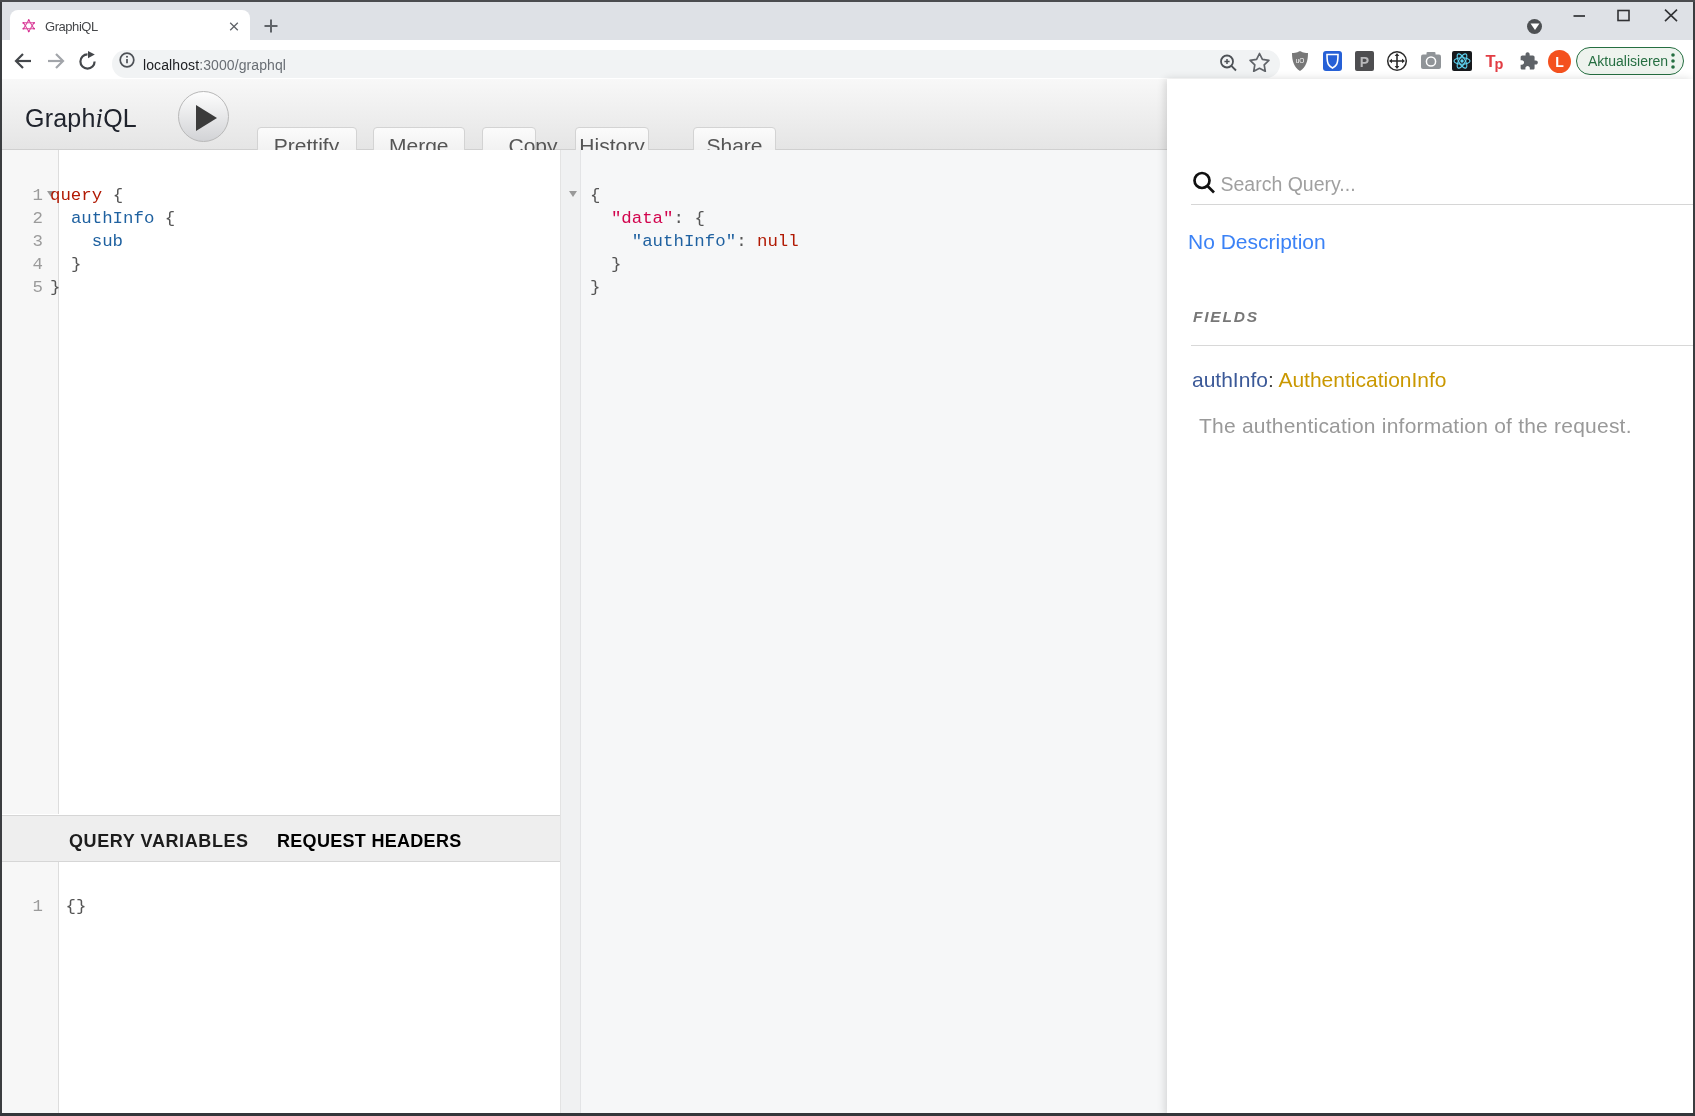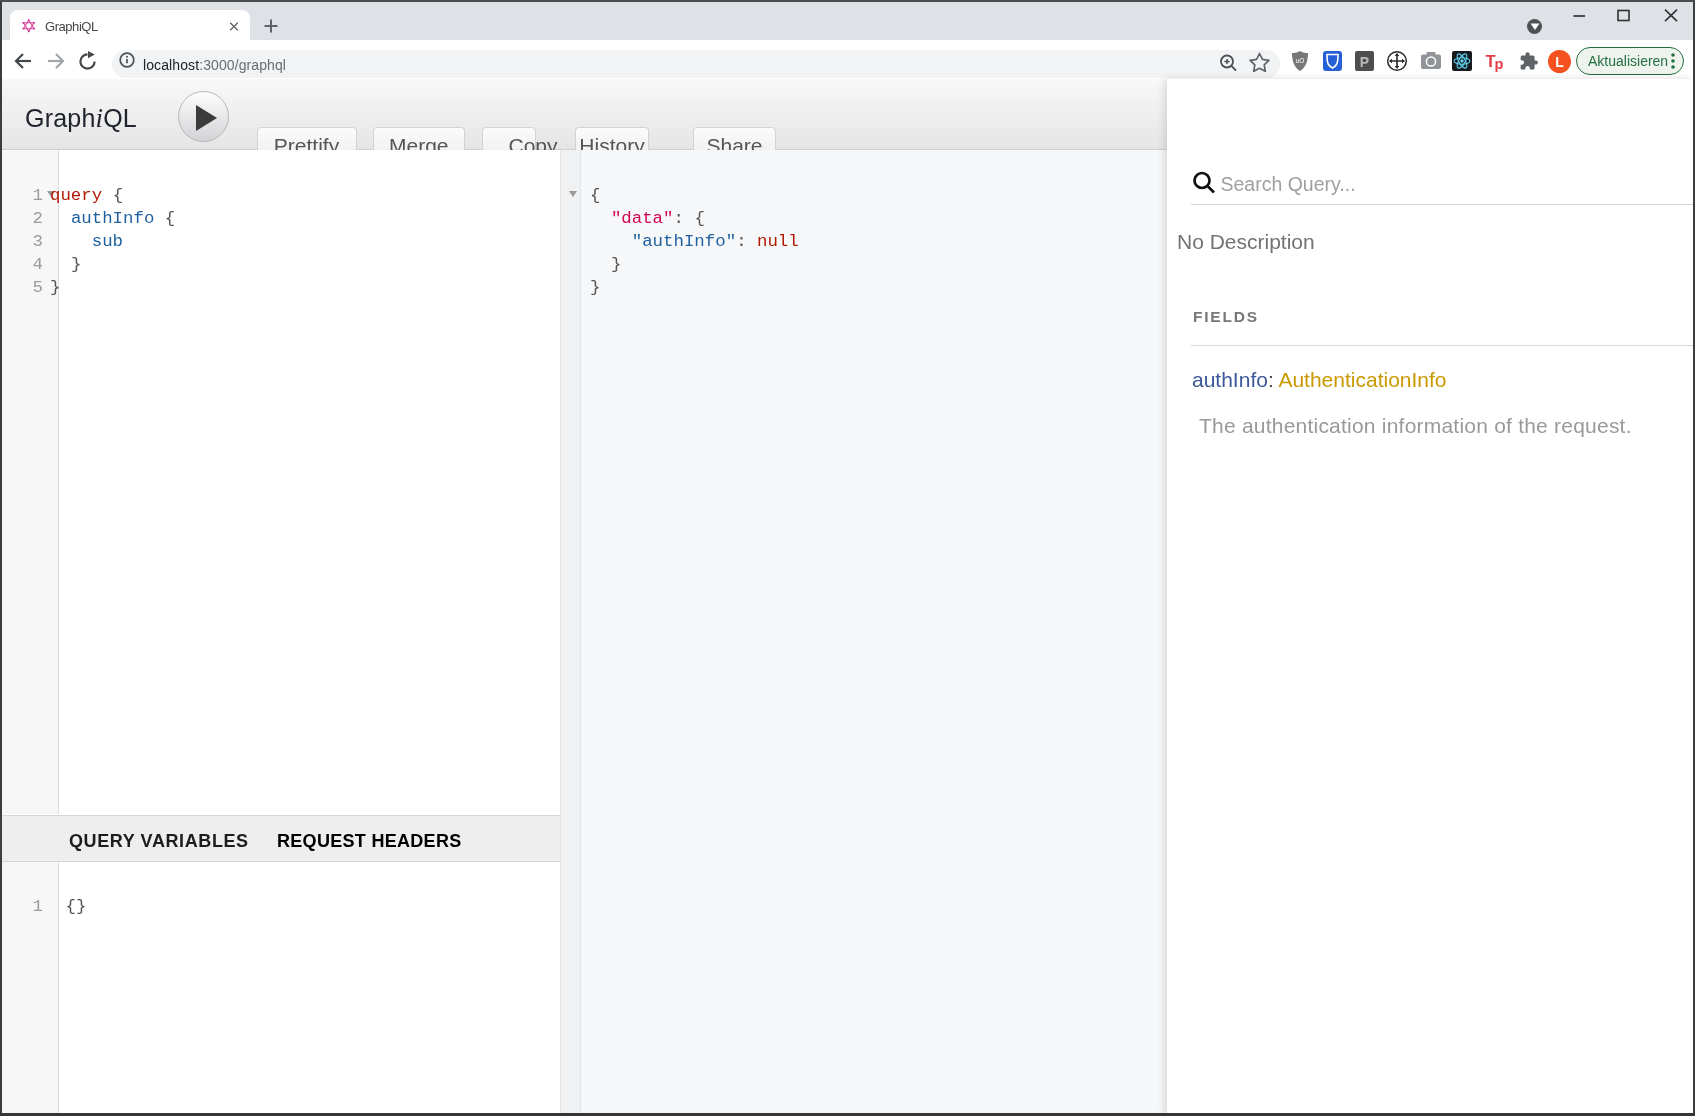--- a/index.html
+++ b/index.html
@@ -59,22 +59,22 @@
   #vnum { left:0; top:32.5px; width:41px; text-align:right; color:#9b9b9b; }
   #vcode { left:63.5px; top:32.5px; color:#555; }
 
   
   #sidebar { left:1167px; top:79px; width:526px; height:1037px; background:#fff; box-shadow:-2px 0 8px rgba(0,0,0,0.14); }
   #stitlebar { left:0; top:0; width:526px; height:71px; background:#fff; border-bottom:1px solid #d0d0d0; }
   #schema { left:47px; top:27px; font-size:19.5px; color:#3B5998; }
   #stitle { left:279px; top:27px; font-size:20px; font-weight:bold; color:#10131a; }
   #searchborder { left:24px; top:125px; width:502px; height:1px; background:#d6d6d6; }
   #searchph { left:53.5px; top:94px; font-size:19.5px; color:#a0a0a0; }
-  #nodesc { left:10px; top:150.5px; font-size:21px; color:#737373; }
-  #fields { left:26px; top:229px; font-size:15.5px; font-weight:bold; letter-spacing:1.8px; color:#777; }
+  #nodesc { left:21px; top:150.5px; font-size:21px; color:#3b82f6; }
+  #fields { left:26px; top:229px; font-size:15.5px; font-weight:bold; letter-spacing:1.8px; color:#777;font-style:italic; }
   #fieldborder { left:24px; top:266px; width:502px; height:1px; background:#d8d8d8; }
   #fieldrow { left:25px; top:288.5px; font-size:21px; }
   #fieldrow .fn { color:#3B5998; } #fieldrow .co { color:#444; } #fieldrow .tn { color:#CA9800; }
   #fdesc { left:32px; top:335px; font-size:21px; color:#999; letter-spacing:0.22px; }
 </style>
 </head>
 <body>
 <div id="win">
   <div class="abs" id="tabstrip"></div>
   <div class="abs" id="tab"></div>

